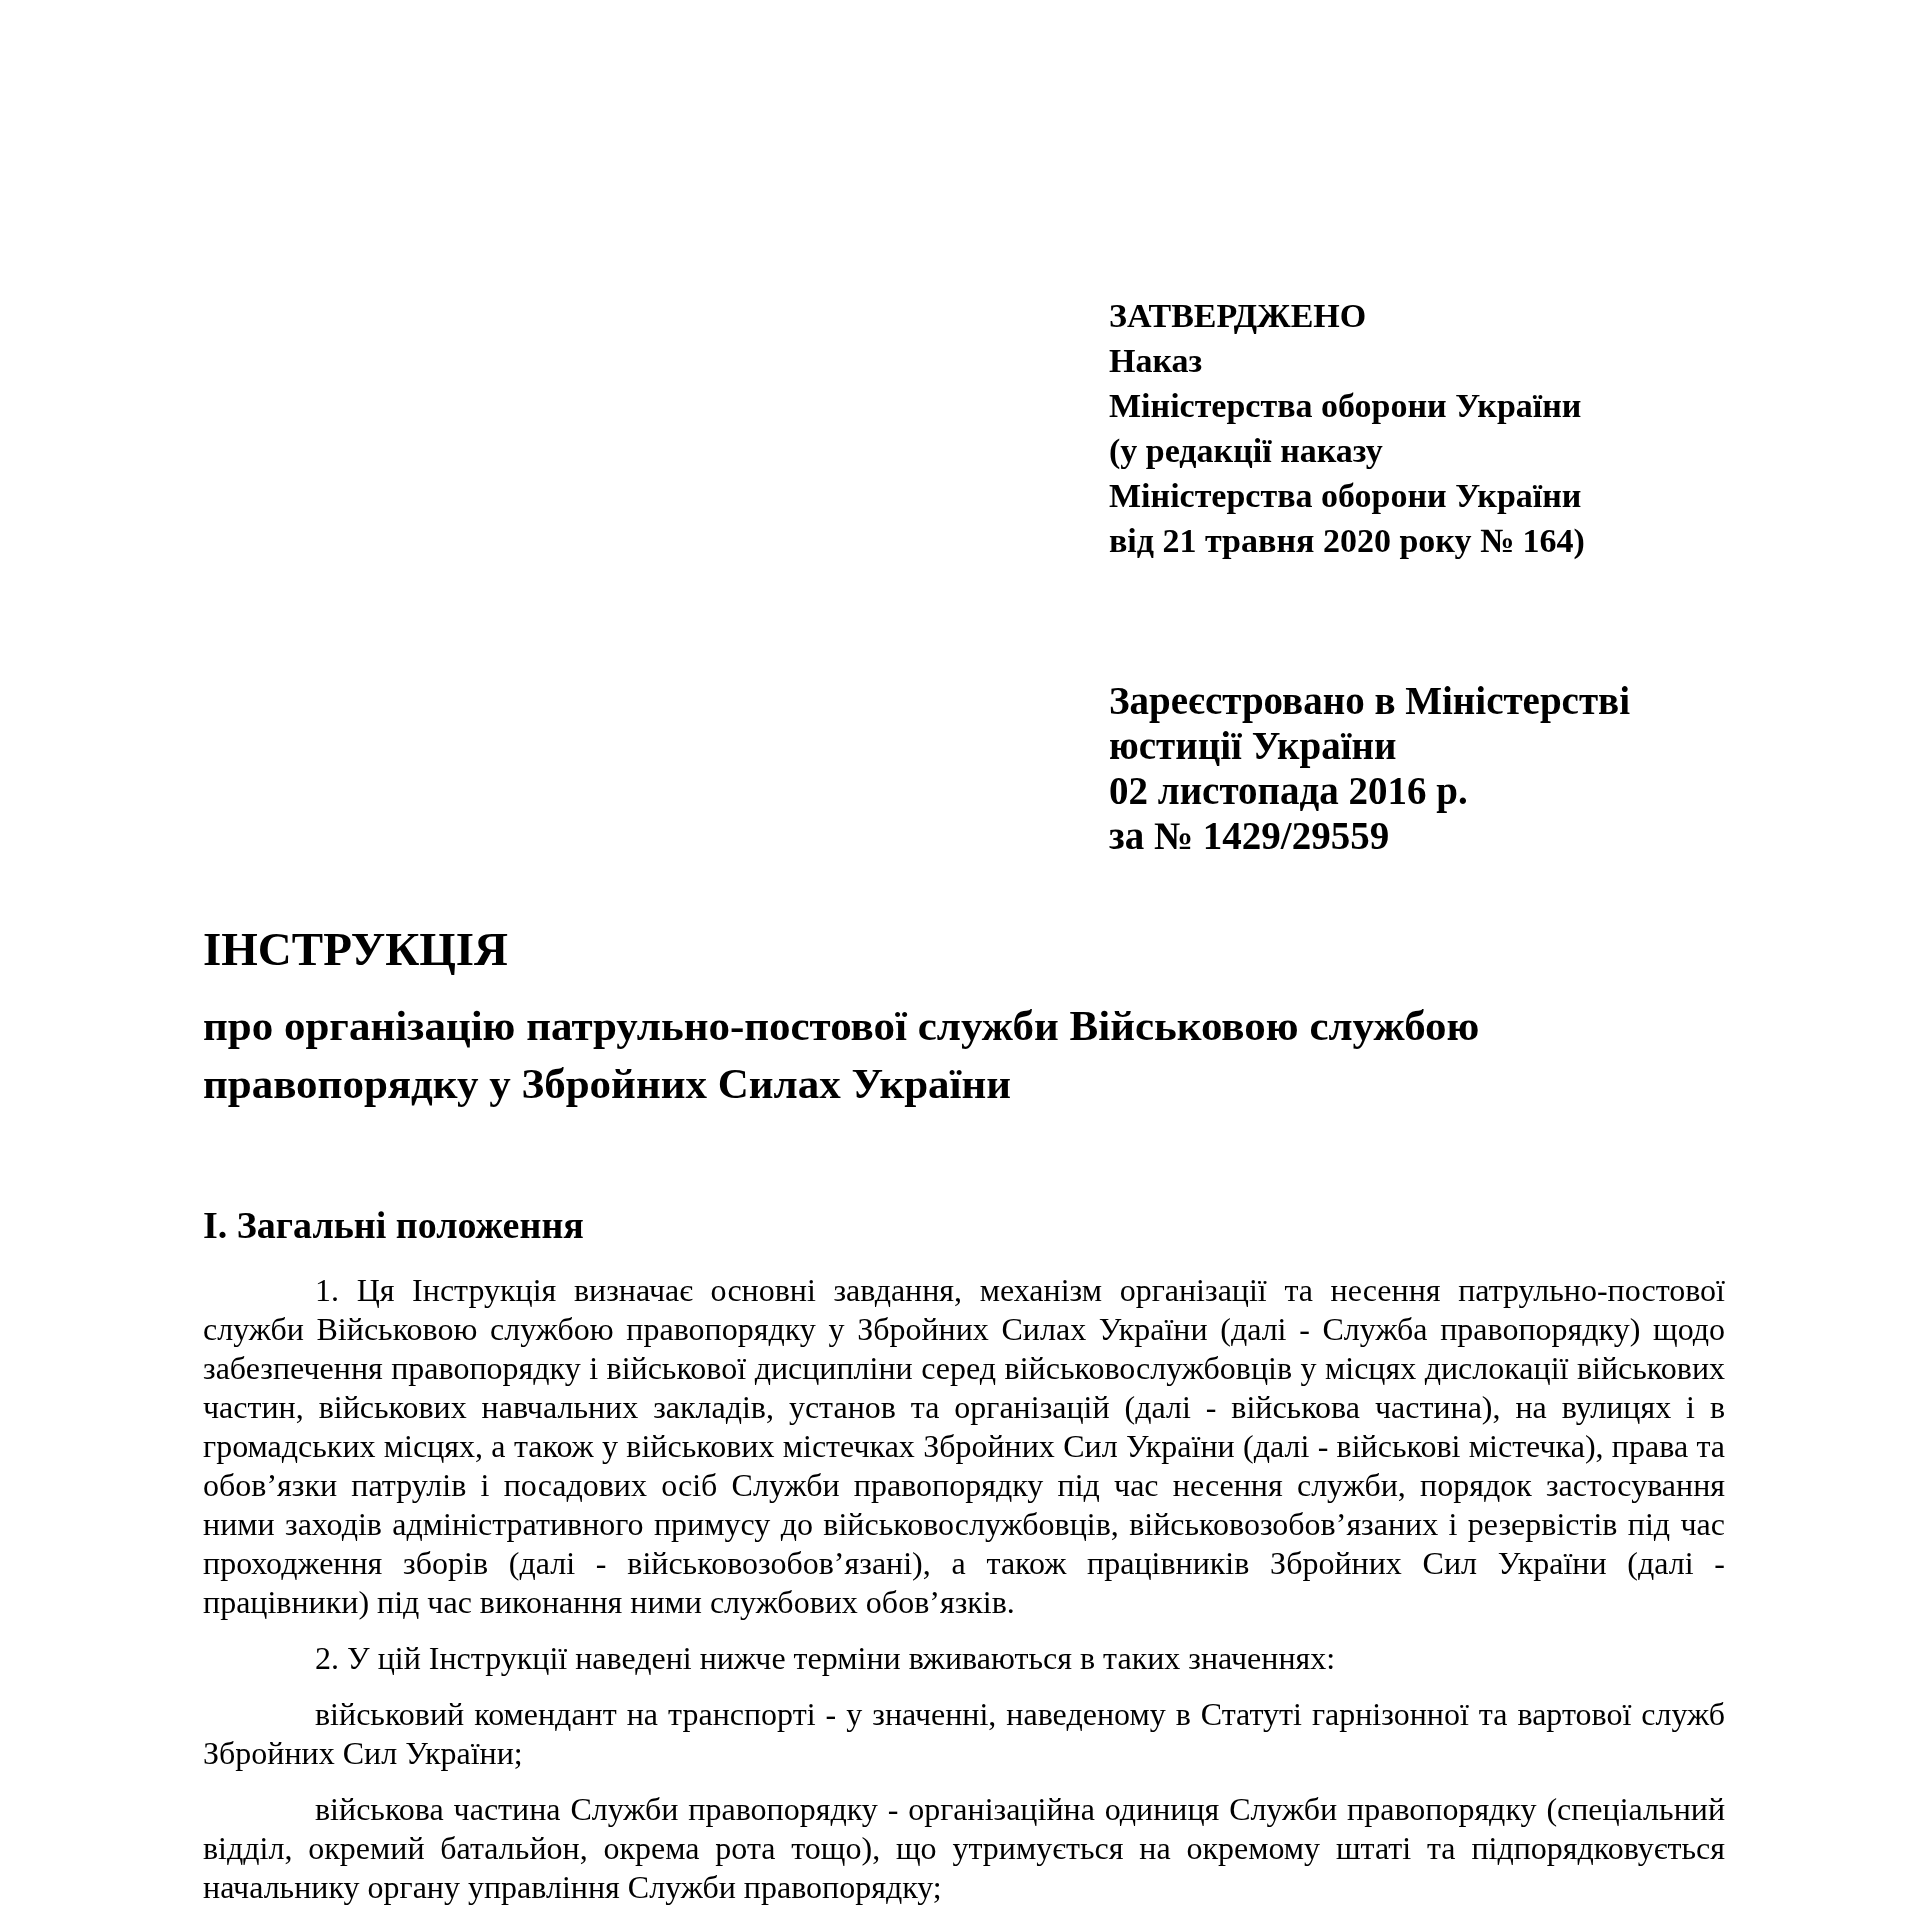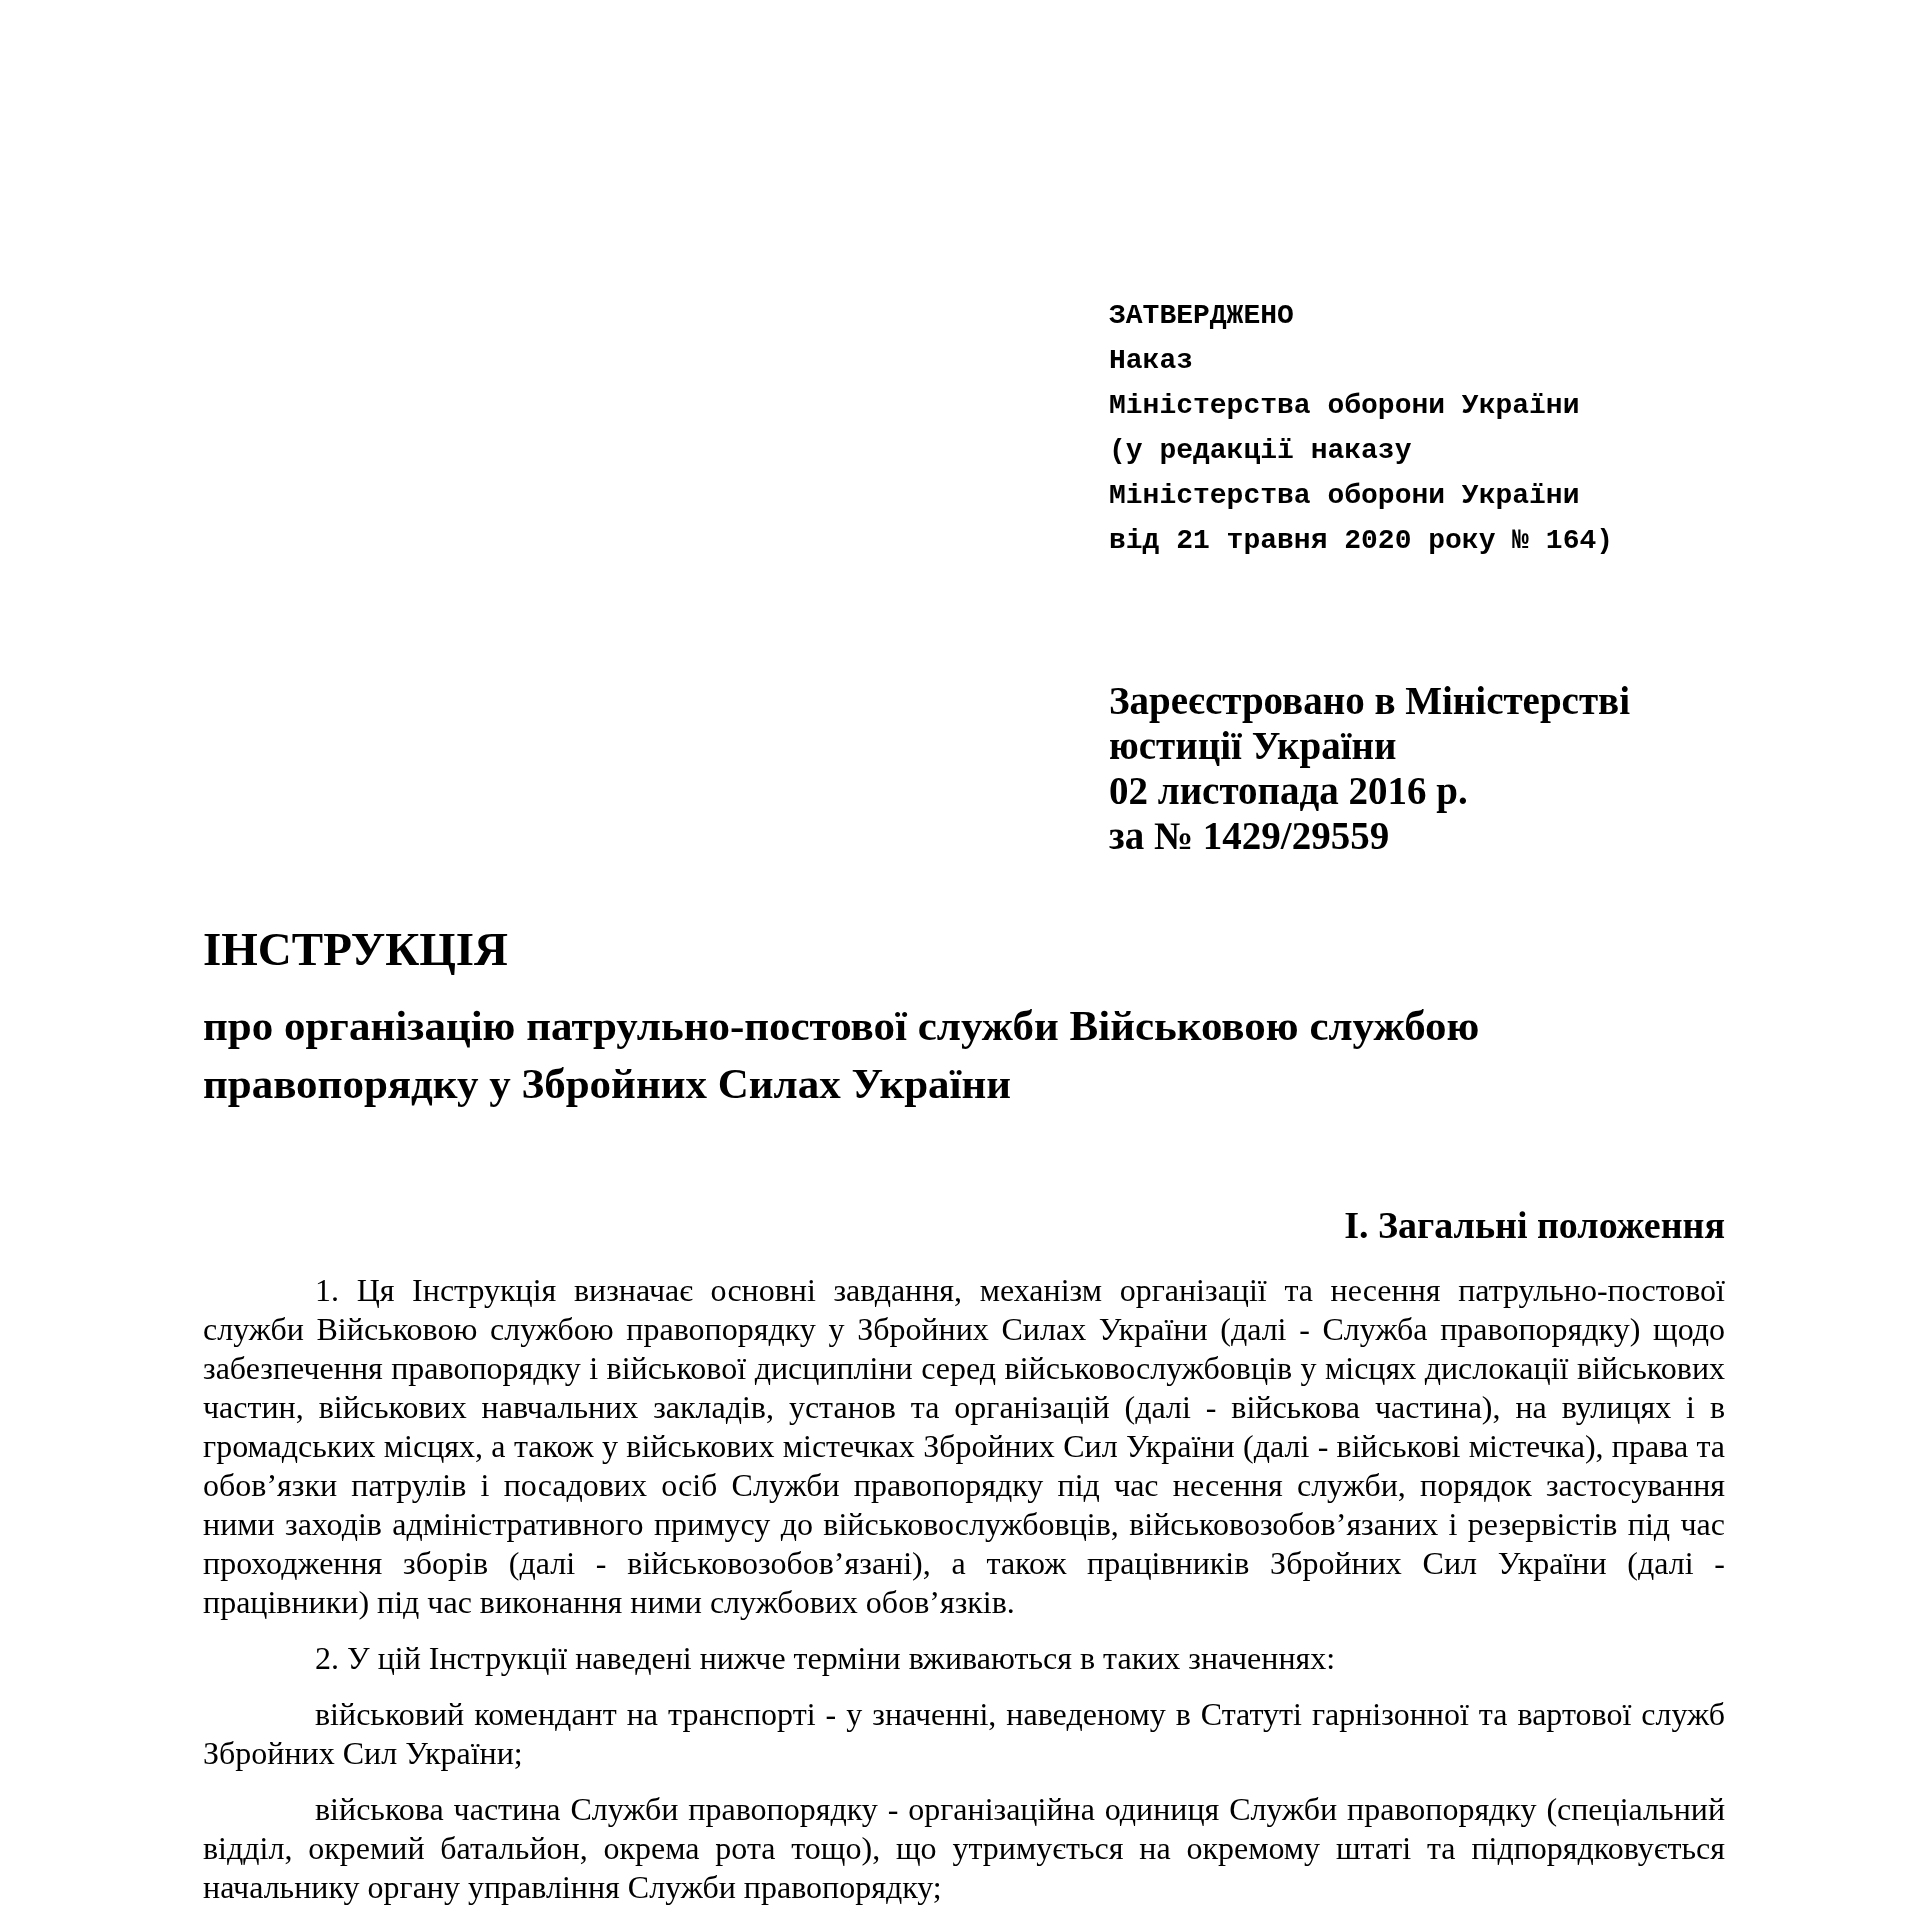--- a/index.html
+++ b/index.html
@@ -1,28 +1,28 @@
 <!DOCTYPE html>
 <html style="font-size:6.2px"><head>
 <meta charset="utf-8">
 <style>
   html, body { margin: 0; padding: 0; background: #ffffff; }
   body { width: 1911px; height: 2703px; position: relative; overflow: hidden;
          font-family: "Liberation Serif", "DejaVu Serif", serif; color: #000; }
   .page { position: absolute; left: 0; top: 0; width: 1911px; height: 2703px; background: #fff; }
   .approval { position: absolute; left: 1109px; top: 293px; width: 655px;
-              font-weight: bold; font-size: 28px; line-height: 45px; font-family: Liberation Mono, monospace; }
+              font-weight: bold; font-size: 34px; line-height: 45px; }
   .approval .line { display: block; white-space: nowrap; }
   .registration { position: absolute; left: 1109px; top: 678px; width: 655px;
               font-weight: bold; font-size: 39px; line-height: 45px; }
   .registration .line { display: block; white-space: nowrap; }
   .title-block { position: absolute; left: 203px; width: 1522px; top: 920px; font-weight: bold; }
   .doc-title { font-size: 47px; line-height: 58px; display: block; }
   .doc-subtitle { font-size: 43px; line-height: 58px; display: block; margin-top: 19px; }
-  .section-heading { position: absolute; left: 203px; width: 1522px; top: 1200px; text-align: right;
+  .section-heading { position: absolute; left: 203px; width: 1522px; top: 1200px; text-align: left;
                      font-weight: bold; font-size: 38px; line-height: 50px; }
   .body { position: absolute; left: 203px; width: 1522px; top: 1267px; font-size: 32px; line-height: 39px; }
   .para { text-align: justify; text-indent: 112px; margin: 4px 0 17px 0; }
 </style>
 </head>
 <body>
 
 <div class="page">
 
   <div class="approval">

